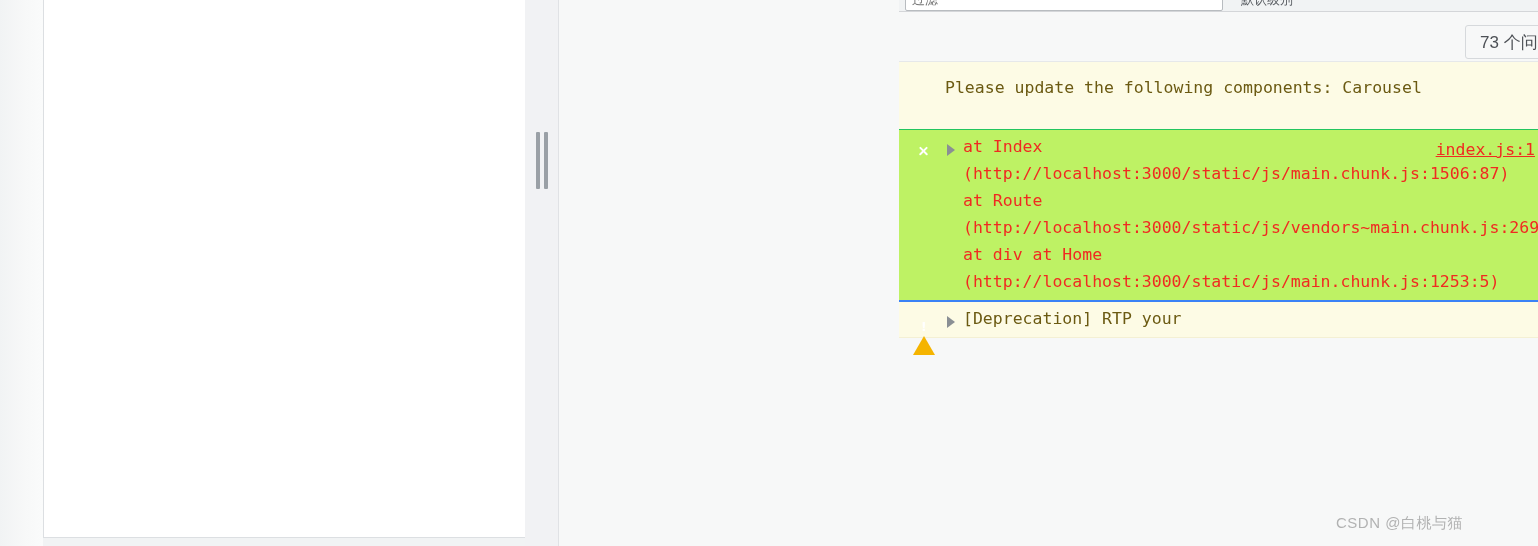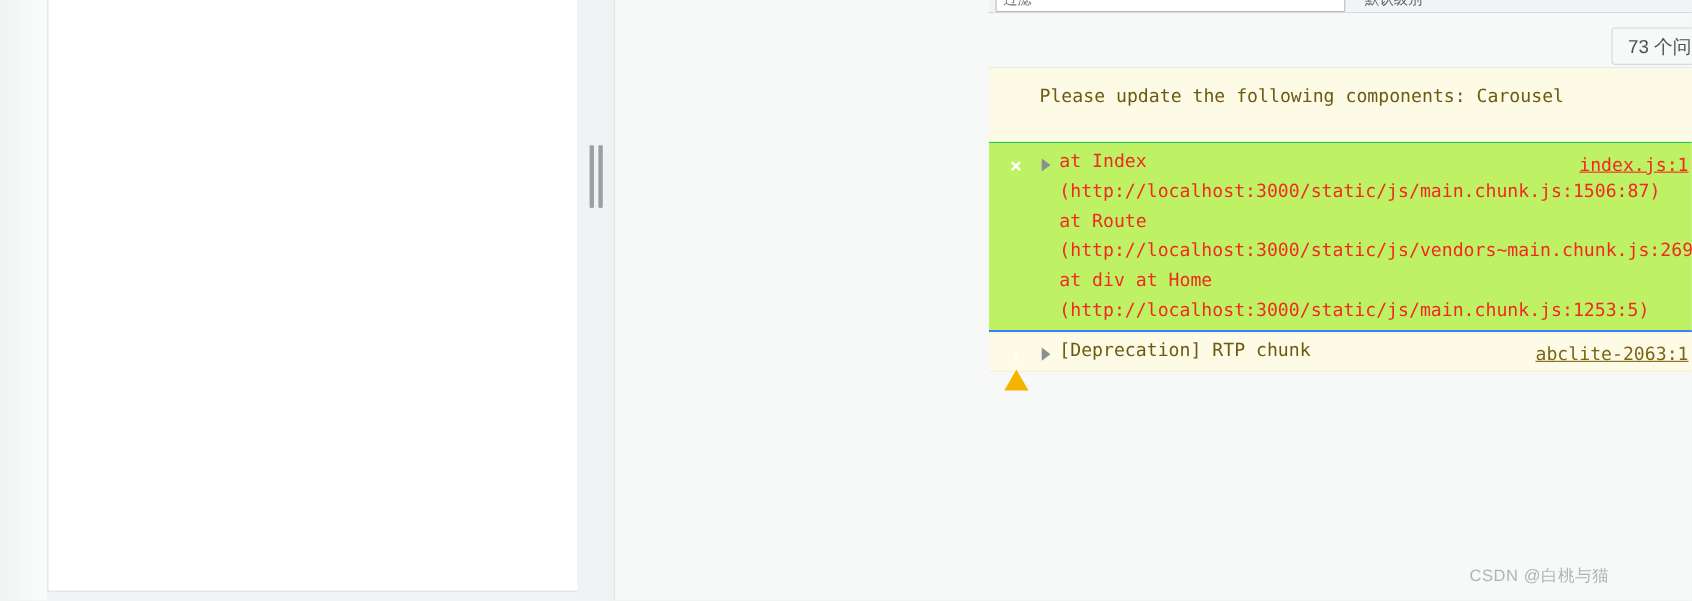--- a/index.html
+++ b/index.html
@@ -318,23 +318,22 @@
 <span>    at div</span>
 <span>    at Home (</span><a class="u">http://localhost:3000/static/js/main.chunk.js:1253:5</a><span>)</span></span>
         </div>
       </div>
 
       <div class="msg msg-warn">
         <span class="gutter-icon">
           <span class="warn-icon-tri"></span>
         </span>
         <span class="expander e2"></span>
-        <span class="src-link warn-link">abclite-2063:1</span>
         <div class="msg-body">
-          <span class="msg-text dep-text">[Deprecation] RTP chunk</span>
+          <span class="msg-text dep-text">[Deprecation] RTP your</span>
         </div>
       </div>
 
     </div>
   </div>
 
   <div class="watermark">CSDN @白桃与猫</div>
 
 </div>
 

